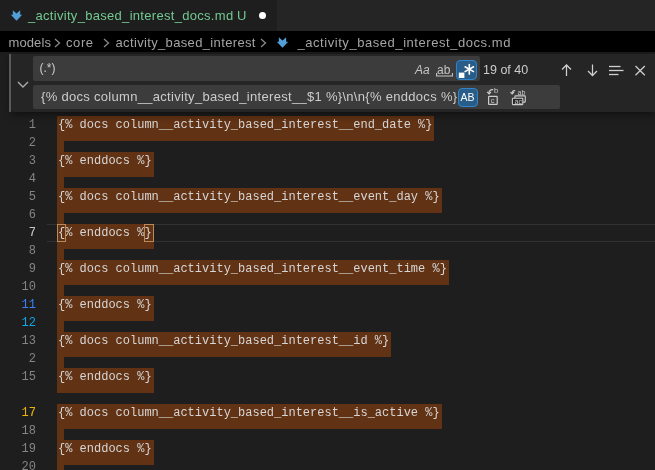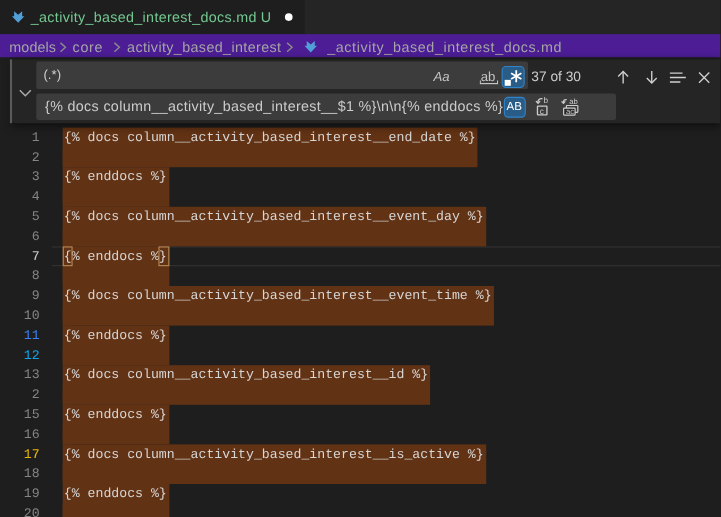--- a/index.html
+++ b/index.html
@@ -5,42 +5,42 @@
 * { margin:0; padding:0; box-sizing:border-box; }
 html,body { width:655px; height:470px; overflow:hidden; background:#1e1e1e; }
 #app { will-change:transform; position:relative; width:655px; height:470px; background:#1e1e1e; font-family:"Liberation Sans",sans-serif; overflow:hidden; }
 
 #tabs { position:absolute; left:0; top:0; width:655px; height:31px; background:#252526; }
 #tab1 { position:absolute; left:0; top:0; width:277px; height:31px; background:#1e1e1e; }
 #tab1 .label { position:absolute; left:28px; top:7.5px; font-size:13px; color:#73c991; letter-spacing:0.3px; }
 #tab1 .u { position:absolute; left:237px; top:7.5px; font-size:13px; color:#73c991; }
 #tab1 .dot { position:absolute; left:259px; top:11.5px; width:7px; height:7px; border-radius:50%; background:#ffffff; }
 
-#crumbs { position:absolute; left:0; top:31px; width:655px; height:21px; background:#4c1d95; color:#a5a5a5; font-size:13px; letter-spacing:0.1px;text-align:center; }
+#crumbs { position:absolute; left:0; top:31px; width:655px; height:21px; background:#000000; color:#a5a5a5; font-size:13px; letter-spacing:0.1px;text-align:center; }
 #crumbs .sepc { position:absolute; top:6.5px; }
 #crumbs span.t { position:absolute; top:3.5px; }
 
 #editor { position:absolute; left:0; top:0; width:655px; height:470px; }
 .row { position:absolute; left:0; width:655px; height:18px; font-family:"Liberation Mono",monospace; font-size:12px; line-height:18px; }
 .ln { position:absolute; left:0; top:0; width:36px; text-align:right; color:#858585; }
 .code { position:absolute; left:57px; top:0; white-space:pre; color:#d6d6d6; }
-.hl { display:inline-block; height:36px; background:#623214; padding:0 2px 0 1px; }
+.hl { display:inline-block; height:25px; background:#623214; padding:0 2px 0 1px; }
 .stub { position:absolute; left:57px; top:0; width:7px; height:18px; background:#623214; }
 .bm-box { position:absolute; border:1px solid #b98a57; box-sizing:border-box; }
 #curline-t,#curline-b { position:absolute; left:47px; width:608px; height:1px; background:#323232; }
 
 #fw { position:absolute; left:11px; top:54px; width:644px; height:58px; background:#252526; box-shadow:0 2px 8px rgba(0,0,0,0.55); border-radius:0 0 0 3px; }
 #fw-sash { position:absolute; left:9px; top:54px; width:2px; height:58px; background:#5a5a5a; }
 .finput { position:absolute; background:#3c3c3c; border-radius:2px; color:#cccccc; font-size:12px; }
 #find-in { left:33px; top:56px; width:447px; height:25px; }
 #find-in .txt { position:absolute; left:6.5px; top:5px; }
 #repl-in { left:33px; top:85px; width:527px; height:24px; overflow:hidden; }
 #repl-in .txt { position:absolute; left:8px; top:4px; white-space:pre; font-size:13px; letter-spacing:0.3px; }
 .opt { position:absolute; color:#c5c5c5; font-size:12px; }
-#opt-case { left:394px; top:63px;font-style:italic; }
+#opt-case { left:415px; top:63px;font-style:italic; }
 #opt-word { left:437px; top:63px; }
 #opt-regex { position:absolute; left:456px; top:60px; width:21px; height:20px; background:#295d88; border:1px solid #2f84cc; border-radius:4px; }
 #opt-ab { position:absolute; left:457.5px; top:88px; width:20px; height:19px; background:#295d88; border:1px solid #2f84cc; border-radius:4px; color:#ffffff; font-size:10.5px; text-align:center; line-height:17px; }
 #fcount { position:absolute; left:483px; top:63px; color:#cccccc; font-size:12.5px; }
 .icon { position:absolute; }
 </style>
 </head>
 <body>
 <div id="app">
 
@@ -99,24 +99,20 @@
         <span class="ln" style="color:#858585">13</span>
         <span class="code"><span class="hl">{% docs column__activity_based_interest__id %}</span></span>
       </div>
   <div class="row" style="top:350px">
         <span class="ln" style="color:#858585">2</span>
         <span class="stub"></span>
       </div>
   <div class="row" style="top:368px">
         <span class="ln" style="color:#858585">15</span>
         <span class="code"><span class="hl">{% enddocs %}</span></span>
-      </div>
-  <div class="row" style="top:386px">
-        <span class="ln" style="color:#858585">16</span>
-        <span class="stub"></span>
       </div>
   <div class="row" style="top:404px">
         <span class="ln" style="color:#eab308">17</span>
         <span class="code"><span class="hl">{% docs column__activity_based_interest__is_active %}</span></span>
       </div>
   <div class="row" style="top:422px">
         <span class="ln" style="color:#858585">18</span>
         <span class="stub"></span>
       </div>
   <div class="row" style="top:440px">
@@ -180,21 +176,21 @@
   <div id="opt-regex">
     <svg width="19" height="18" viewBox="0 0 19 18">
       <rect x="1.8" y="11.6" width="5.6" height="5.4" fill="#ffffff"></rect>
       <g stroke="#ffffff" stroke-width="1.6">
         <line x1="12.3" y1="2.9" x2="12.3" y2="13.7"></line>
         <line x1="7.6" y1="5.5" x2="17" y2="10.9"></line>
         <line x1="17" y1="5.5" x2="7.6" y2="10.9"></line>
       </g>
     </svg>
   </div>
-  <span id="fcount">37 of 30</span>
+  <span id="fcount">19 of 40</span>
 
   <svg class="icon" width="16" height="16" viewBox="0 0 16 16" style="left:558px;top:62px">
     <g stroke="#d0d0d0" stroke-width="1.25" fill="none">
       <line x1="8.5" y1="3" x2="8.5" y2="14"></line>
       <path d="M4 7.5 L8.5 3 L13 7.5"></path>
     </g>
   </svg>
 
   <svg class="icon" width="16" height="16" viewBox="0 0 16 16" style="left:584px;top:62px">
     <g stroke="#d0d0d0" stroke-width="1.25" fill="none">

